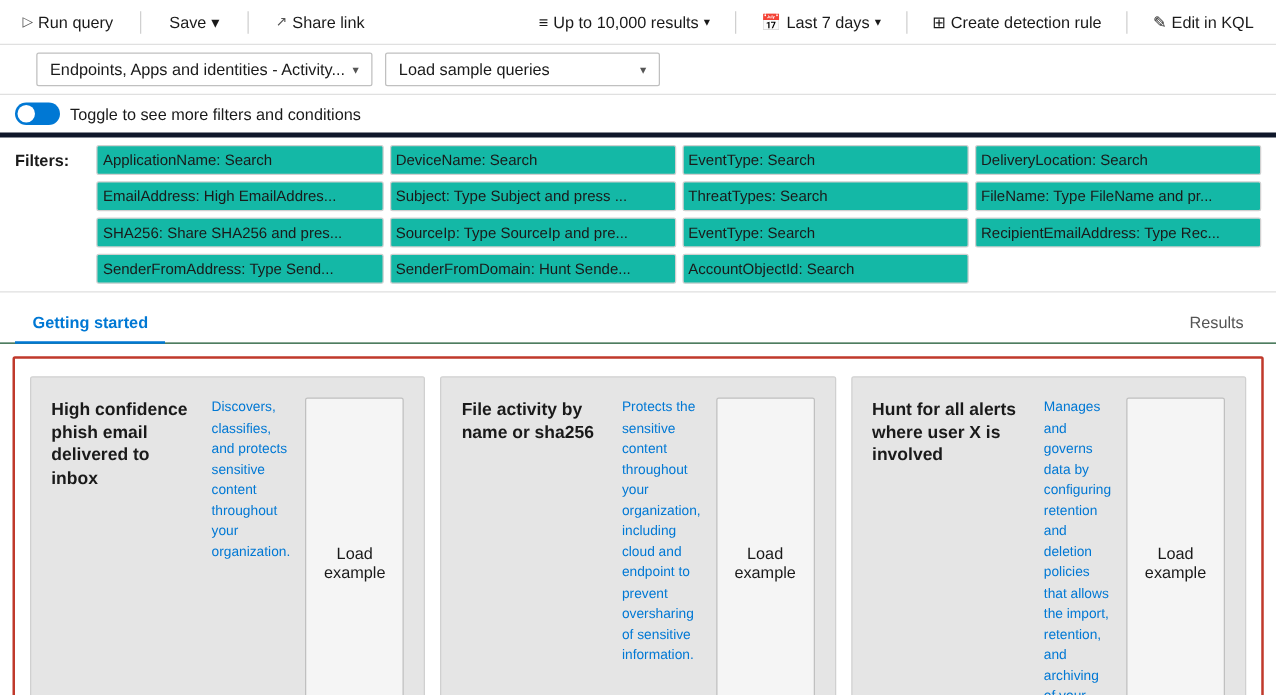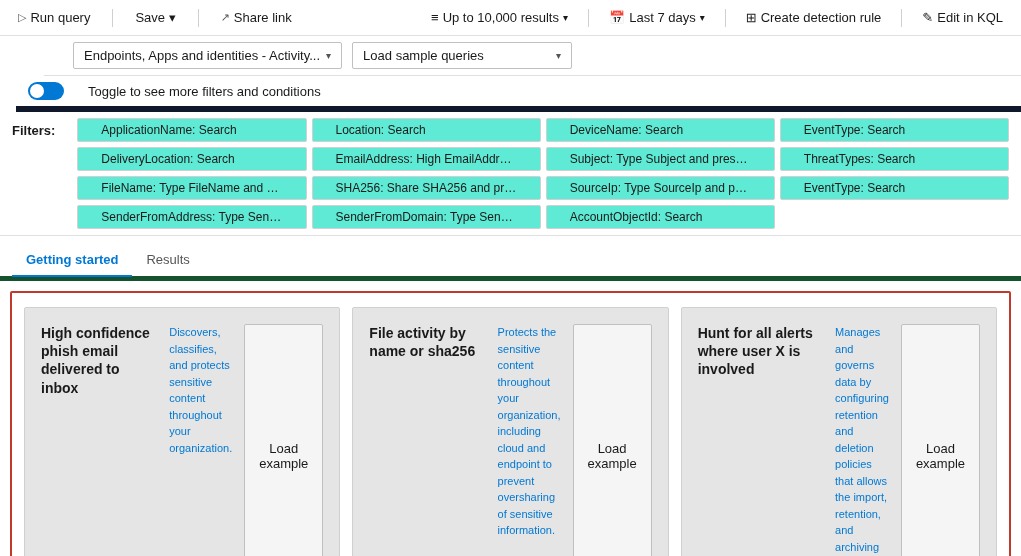--- a/index.html
+++ b/index.html
@@ -55,21 +55,20 @@
     }
     .toolbar-right-btn .caret { font-size: 10px; }
 
     
     .dropdowns-row {
       display: flex;
       align-items: center;
       padding: 6px 29px;
       gap: 10px;
       border-bottom: 1px solid #e0e0e0;
-      margin-left: 44px;
     }
     .dropdown-select {
       display: flex;
       align-items: center;
       border: 1px solid #c0c0c0;
       border-radius: 2px;
       padding: 5px 10px;
       cursor: pointer;
       background: #fff;
       gap: 6px;
@@ -78,23 +77,22 @@
     .dropdown-select .label { flex: 1; }
     .dropdown-select .caret { color: #555; font-size: 10px; }
     .dropdown-endpoints { min-width: 240px; }
     .dropdown-sample { min-width: 220px; }
 
     
     .toggle-row {
       display: flex;
       align-items: center;
       padding: 6px 12px;
-      gap: 24px;
-      border-bottom: 6px solid #0f172a;
-      margin-left: 16px;
+      gap: 8px;
+      border-bottom: 4px solid #0f172a;
     }
     .toggle-switch {
       width: 36px;
       height: 18px;
       background: #0078d4;
       border-radius: 9px;
       position: relative;
       cursor: pointer;
       flex-shrink: 0;
     }
@@ -128,39 +126,40 @@
       flex-shrink: 0;
       padding-top: 5px;
     }
     .filters-grid {
       display: grid;
       grid-template-columns: repeat(4, 1fr);
       gap: 5px;
       flex: 1;
     }
     .filter-pill {
-      background: #5eead4;
+      background: #14b8a6;
       border: 1px solid #d0d0d0;
       border-radius: 2px;
-      padding: 4px 23px;
+      padding: 4px 4px;
       font-size: 12px;
       color: #1a1a1a;
       cursor: pointer;
       white-space: nowrap;
       overflow: hidden;
       text-overflow: ellipsis;
     }
 
     
     .tabs-row {
       display: flex;
       align-items: center;
       padding: 0 12px;
-      border-bottom: 5px solid #14532d;
+      border-bottom: 1px solid #14532d;
       margin-top: 8px;
+      justify-content: space-between;
     }
     .tab {
       padding: 8px 14px;
       font-size: 13px;
       cursor: pointer;
       color: #555;
       border-bottom: 2px solid transparent;
       margin-bottom: -1px;
     }
     .tab.active {
@@ -274,33 +273,33 @@
 <div class="toggle-row">
   <div class="toggle-switch"></div>
   <span class="toggle-label">Toggle to see more filters and conditions</span>
 </div>
 
 <div class="filters-section">
   <div class="filters-row">
     <span class="filters-label">Filters:</span>
     <div class="filters-grid">
     <div class="filter-pill">ApplicationName: Search</div>
-        <div class="filter-pill">Location: Search</div>
         <div class="filter-pill">DeviceName: Search</div>
         <div class="filter-pill">EventType: Search</div>
         <div class="filter-pill">DeliveryLocation: Search</div>
         <div class="filter-pill">EmailAddress: High EmailAddres...</div>
         <div class="filter-pill">Subject: Type Subject and press ...</div>
         <div class="filter-pill">ThreatTypes: Search</div>
         <div class="filter-pill">FileName: Type FileName and pr...</div>
         <div class="filter-pill">SHA256: Share SHA256 and pres...</div>
         <div class="filter-pill">SourceIp: Type SourceIp and pre...</div>
         <div class="filter-pill">EventType: Search</div>
+        <div class="filter-pill">RecipientEmailAddress: Type Rec...</div>
         <div class="filter-pill">SenderFromAddress: Type Send...</div>
-        <div class="filter-pill">SenderFromDomain: Type Sende...</div>
+        <div class="filter-pill">SenderFromDomain: Hunt Sende...</div>
         <div class="filter-pill">AccountObjectId: Search</div>
       </div>
   </div>
 </div>
 
 <div class="tabs-row">
   <div class="tab active">Getting started</div>
   <div class="tab">Results</div>
 </div>
 

